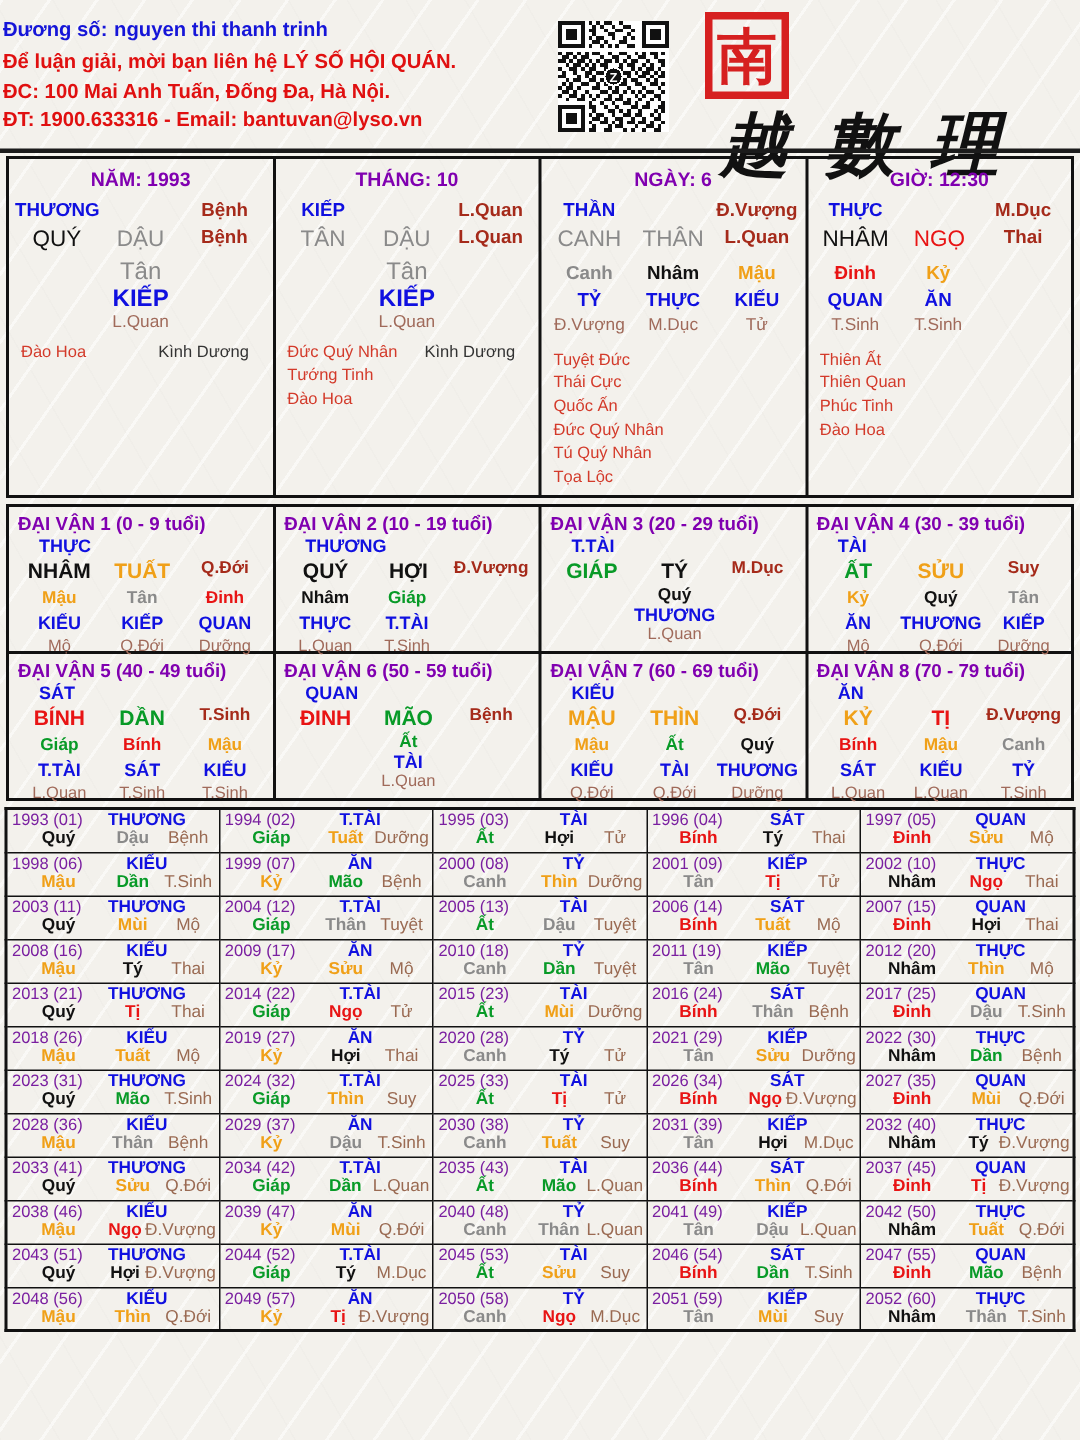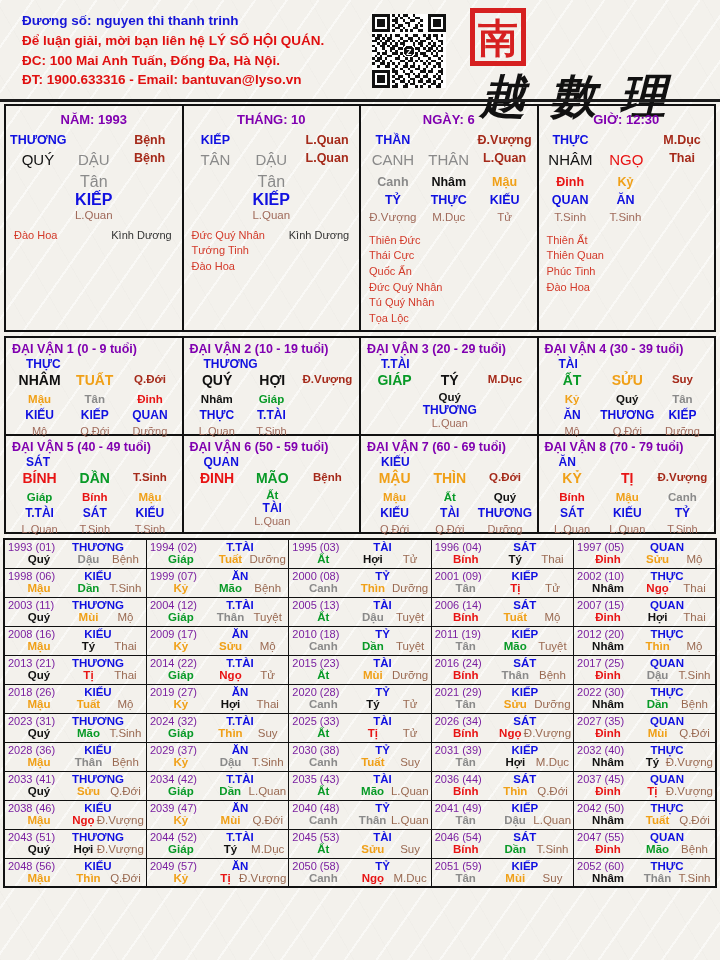--- a/index.html
+++ b/index.html
@@ -13,21 +13,21 @@
   }
   .page { position:relative; width:720px; height:960px;
           background:
             repeating-linear-gradient(125deg, rgba(255,255,255,0.55) 0 2px, rgba(0,0,0,0) 2px 26px),
             repeating-linear-gradient(60deg, rgba(0,0,0,0.012) 0 1px, rgba(0,0,0,0) 1px 34px),
             #f3f1ec;
   }
 
   
   .header { position:relative; height:104px; padding:8px 6px 0 8px; }
-  .hdr-left { position:absolute; left:22px; top:8px; }
+  .hdr-left { position:absolute; left:2px; top:8px; }
   .ln { line-height:1.45; white-space:nowrap; }
   .blue-b { color:#1515d8; font-weight:bold; font-size:13.5px; }
   .red-b  { color:#e01010; font-weight:bold; font-size:13.5px; }
   .qr { position:absolute; left:372px; top:14px; width:74px; height:74px; }
   .qr svg { display:block; }
   .seal { position:absolute; left:470px; top:8px; }
   .seal-box { display:inline-block; width:56px; height:58px; border:5px solid #d62020;
               color:#d62020; font-family:"DejaVu Serif", serif; font-size:40px;
               line-height:50px; text-align:center; font-weight:bold; vertical-align:middle; }
   .cn { display:inline-block; font-family:"DejaVu Serif", serif; font-size:46px;
@@ -39,21 +39,21 @@
   .pillars { display:flex; width:712px; margin:0 4px; border:2px solid #111;
              background:transparent; height:228px; }
   .pillar { flex:1 1 0; border-right:2px solid #111; padding:6px 4px 0 4px; position:relative; }
   .pillar:last-child { border-right:none; }
   .p-title { text-align:center; color:#8000b0; font-weight:bold; font-size:13px; margin-bottom:4px; }
   .p-row { display:flex; }
   .p-col { flex:1 1 0; text-align:center; font-size:12.5px; line-height:1.45; }
   .p-god { font-weight:bold; font-size:12.5px; }
   .stars { margin-top:7px; display:flex; font-size:11px; line-height:1.42; }
   .stars .s-left { width:57%; padding-left:4px; }
-  .stars .s-right { width:43%;text-align:center; }
+  .stars .s-right { width:43%; }
   .star-r { color:#d33a2a; }
   .star-k { color:#333; }
 
   
   .c-blue   { color:#1010e0; }
   .c-dkred  { color:#a52a1a; }
   .c-black  { color:#111; }
   .c-gray   { color:#8a8a8a; }
   .c-red    { color:#e81414; }
   .c-orange { color:#f0a018; }
@@ -426,21 +426,21 @@
             <div class="c-mut" style="font-size:11.5px;">M.Dục</div>
           </div>
           <div class="p-col">
             <div class="c-orange b">Mậu</div>
             <div class="c-blue b">KIẾU</div>
             <div class="c-mut" style="font-size:11.5px;">Tử</div>
           </div>
         </div>
         <div class="stars">
           <div class="s-left">
-            <div class="star-r">Thiên Đức</div>
+            <div class="star-r">Tuyệt Đức</div>
             <div class="star-r">Thái Cực</div>
             <div class="star-r">Quốc Ấn</div>
             <div class="star-r">Đức Quý Nhân</div>
             <div class="star-r">Tú Quý Nhân</div>
             <div class="star-r">Tọa Lộc</div>
           </div>
         </div>
       </div>
       <div class="pillar">
         <div class="p-title">GIỜ: 12:30</div>

